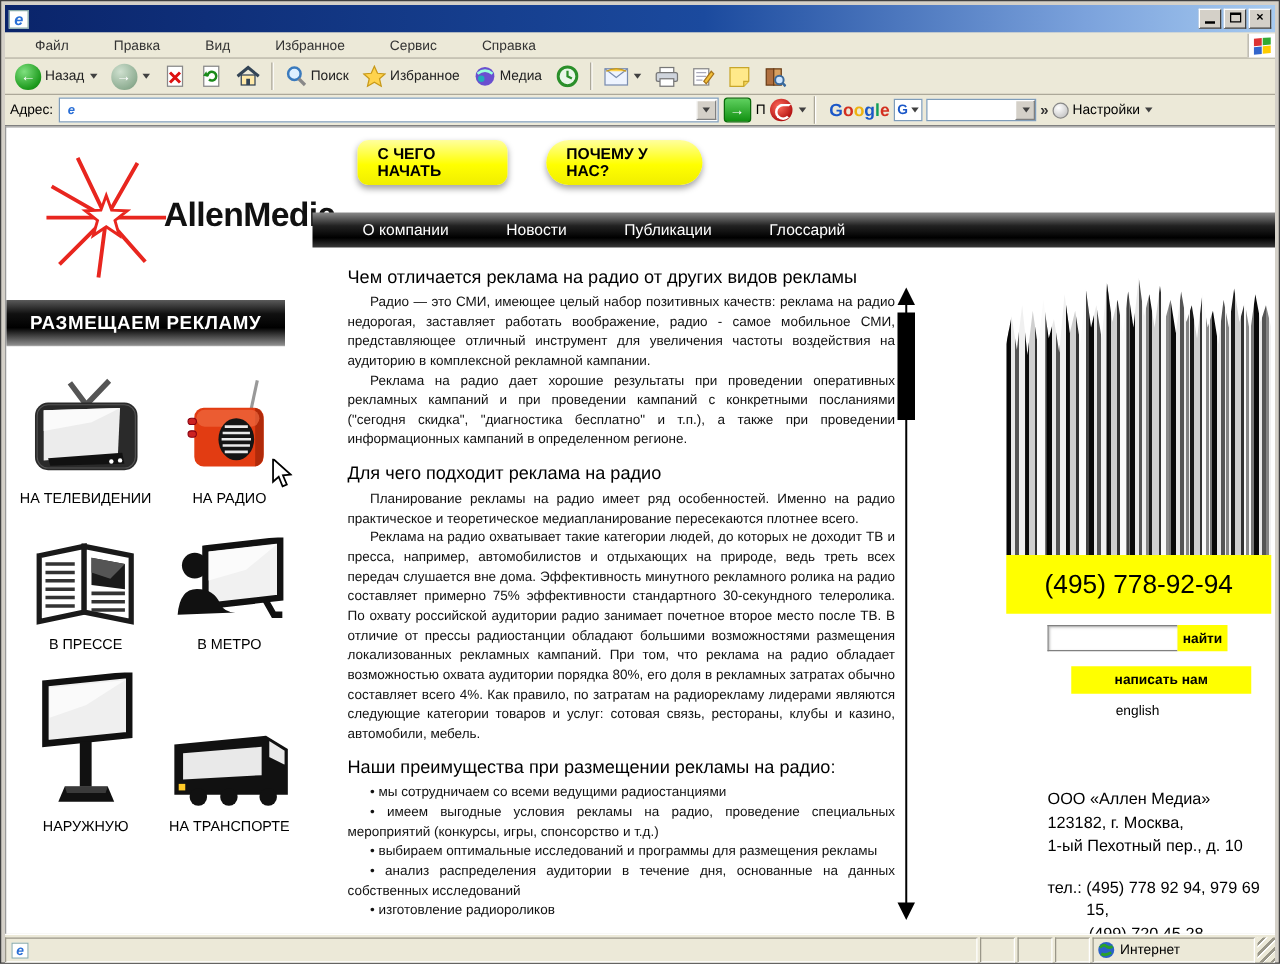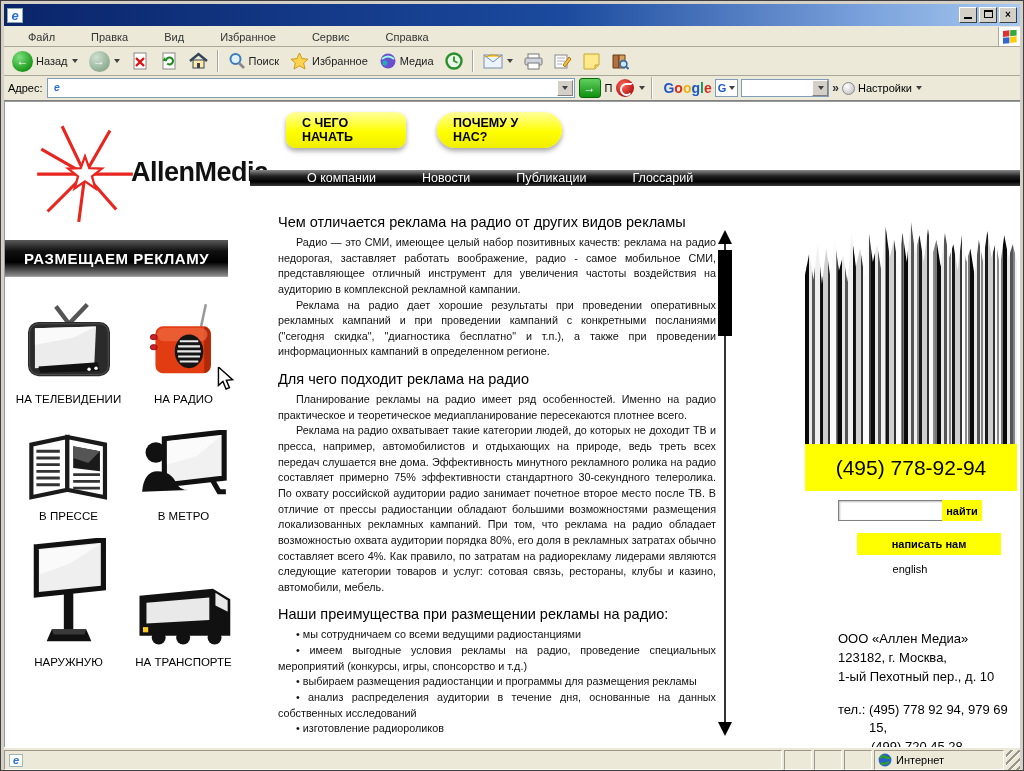--- a/index.html
+++ b/index.html
@@ -75,23 +75,23 @@
 
   
   .cta { position:absolute; top:10px; height:36px; border-radius:9px;
     background:linear-gradient(#ffff9e,#ffff00 55%,#f0ee00); box-shadow:0 3px 5px rgba(0,0,0,.35);
     display:flex; align-items:center; justify-content:center;
     font-size:12.5px; font-weight:bold; color:#000; padding:0 16px; }
   .cta1 { left:281px; width:120px; }
   .cta2 { left:432px; width:125px;border-radius:18px; }
   .logo { position:absolute; left:28px; top:18px; display:flex; align-items:center; }
   .logo-text { font-size:27px; font-weight:bold; color:#111; letter-spacing:-.5px; margin-left:-6px; }
-  .navbar { position:absolute; left:245px; right:0; top:68px; height:16px;
+  .navbar { position:absolute; left:245px; right:0; top:68px; height:28px;
     background:linear-gradient(180deg,#8a8a8a 0%,#222 38%,#000 72%,#3a3a3a 100%);
-    display:flex; align-items:center; gap:46px; padding-left:57px; }
+    display:flex; align-items:center; gap:46px; padding-left:40px; }
   .nav-item { color:#fff; font-size:12.5px; }
 
   
   .side-banner { position:absolute; left:0; top:138px; width:223px; height:37px;
     background:linear-gradient(180deg,#5a5a5a 0%,#101010 30%,#000 60%,#8a8a8a 97%,#b5b5b5 100%);
     color:#fff; font-size:15px; font-weight:bold; letter-spacing:.5px;
     display:flex; align-items:center; justify-content:center; }
   .side-row { position:absolute; left:6px; width:230px; display:flex; }
   .side-cell { width:115px; display:flex; flex-direction:column; align-items:center;
     justify-content:flex-end; gap:6px; }
@@ -435,21 +435,21 @@
       </div>
       <div class="sec">
         <h2>Для чего подходит реклама на радио</h2>
         <p>Планирование рекламы на радио имеет ряд особенностей. Именно на радио практическое и теоретическое медиапланирование пересекаются плотнее всего.</p>
         <p>Реклама на радио охватывает такие категории людей, до которых не доходит ТВ и пресса, например, автомобилистов и отдыхающих на природе, ведь треть всех передач слушается вне дома. Эффективность минутного рекламного ролика на радио составляет примерно 75% эффективности стандартного 30-секундного телеролика. По охвату российской аудитории радио занимает почетное второе место после ТВ. В отличие от прессы радиостанции обладают большими возможностями размещения локализованных рекламных кампаний. При том, что реклама на радио обладает возможностью охвата аудитории порядка 80%, его доля в рекламных затратах обычно составляет всего 4%. Как правило, по затратам на радиорекламу лидерами являются следующие категории товаров и услуг: сотовая связь, рестораны, клубы и казино, автомобили, мебель.</p>
       </div>
       <div class="sec">
         <h2>Наши преимущества при размещении рекламы на радио:</h2>
         <div class="b">мы сотрудничаем со всеми ведущими радиостанциями</div>
         <div class="b">имеем выгодные условия рекламы на радио, проведение специальных мероприятий (конкурсы, игры, спонсорство и т.д.)</div>
-        <div class="b">выбираем размещения радиостанции и программы для размещения рекламы</div>
+        <div class="b">выбираем оптимальные исследований и программы для размещения рекламы</div>
         <div class="b">анализ распределения аудитории в течение дня, основанные на данных собственных исследований</div>
         <div class="b">изготовление радиороликов</div>
       </div>
 
     </div>
 
     <svg class="pgscroll" viewBox="0 0 26 510">
       <path d="M13 2 L20 16 L6 16 Z" fill="#000"></path>
       <line x1="13" y1="14" x2="13" y2="496" stroke="#000" stroke-width="1.6"></line>
       <rect x="6" y="22" width="14" height="86" fill="#000"></rect>

